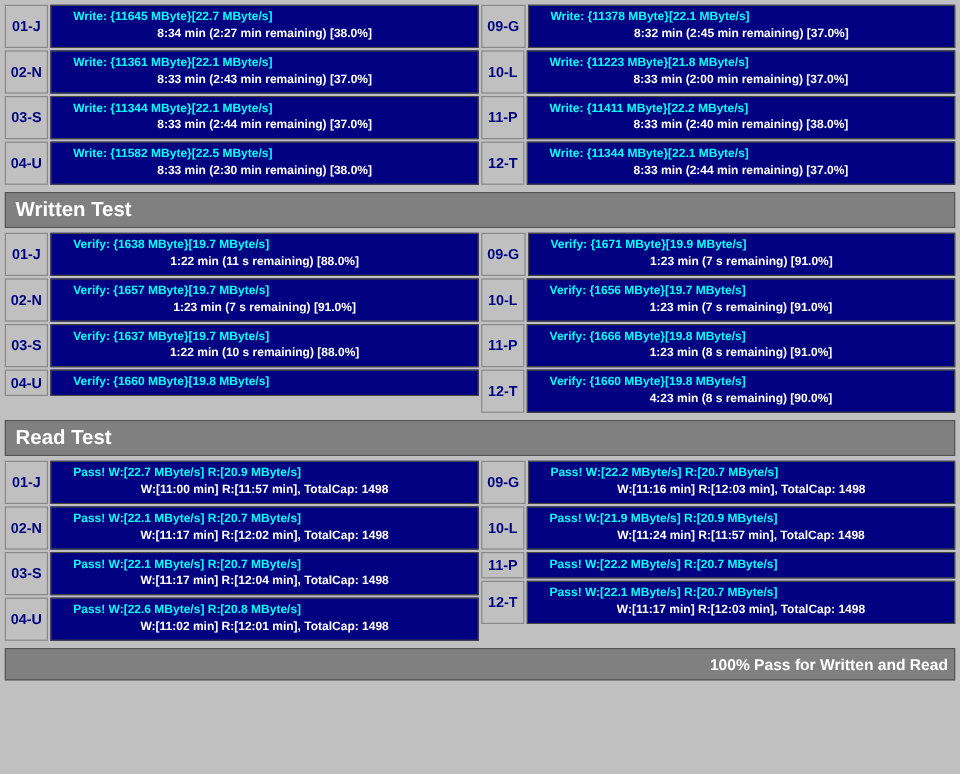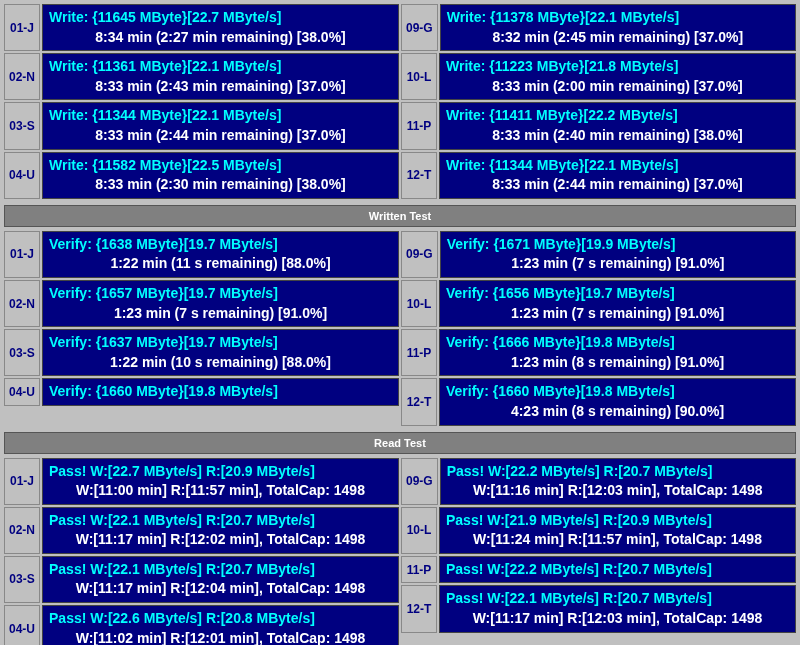--- a/index.html
+++ b/index.html
@@ -14,23 +14,22 @@
       width: 800px;
       background: #c0c0c0;
       padding: 4px;
     }
     .section {
       margin-bottom: 2px;
     }
     .section-header {
       background: #808080;
       color: #ffffff;
-      text-align: center;
       padding: 4px 8px;
-      font-size: 11px;
+      font-size: 17px;
       font-weight: bold;
       margin: 4px 0;
       border: 1px solid #555;
     }
     .bottom-bar {
       background: #808080;
       color: #ffffff;
       text-align: right;
       padding: 5px;
       font-size: 13px;
@@ -56,22 +55,22 @@
       padding: 2px 4px;
       display: flex;
       align-items: center;
       justify-content: center;
       min-width: 36px;
       border: 1px solid #888;
     }
     .info-box {
       background: #000080;
       color: #00ffff;
-      padding: 3px 6px;
-      font-size: 14px;
+      padding: 3px 18px;
+      font-size: 10px;
       font-weight: bold;
       flex: 1;
       border: 1px solid #444;
       line-height: 1.4;
     }
     .info-box .line2 {
       color: #ffffff;
       text-align: center;
     }
   </style>

